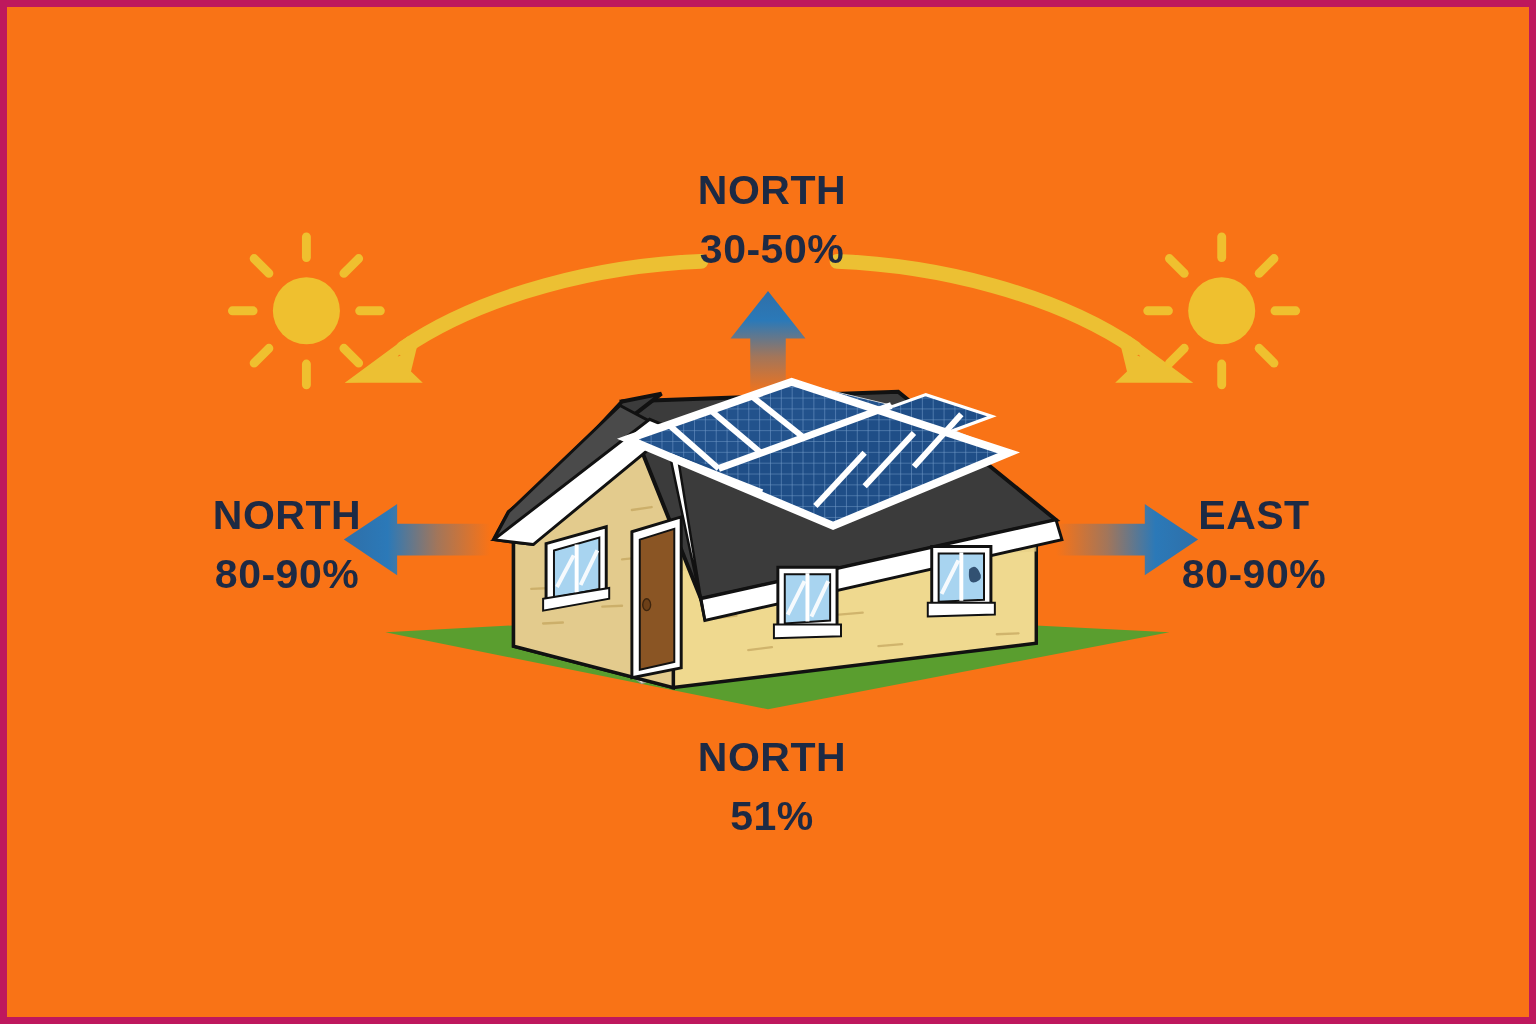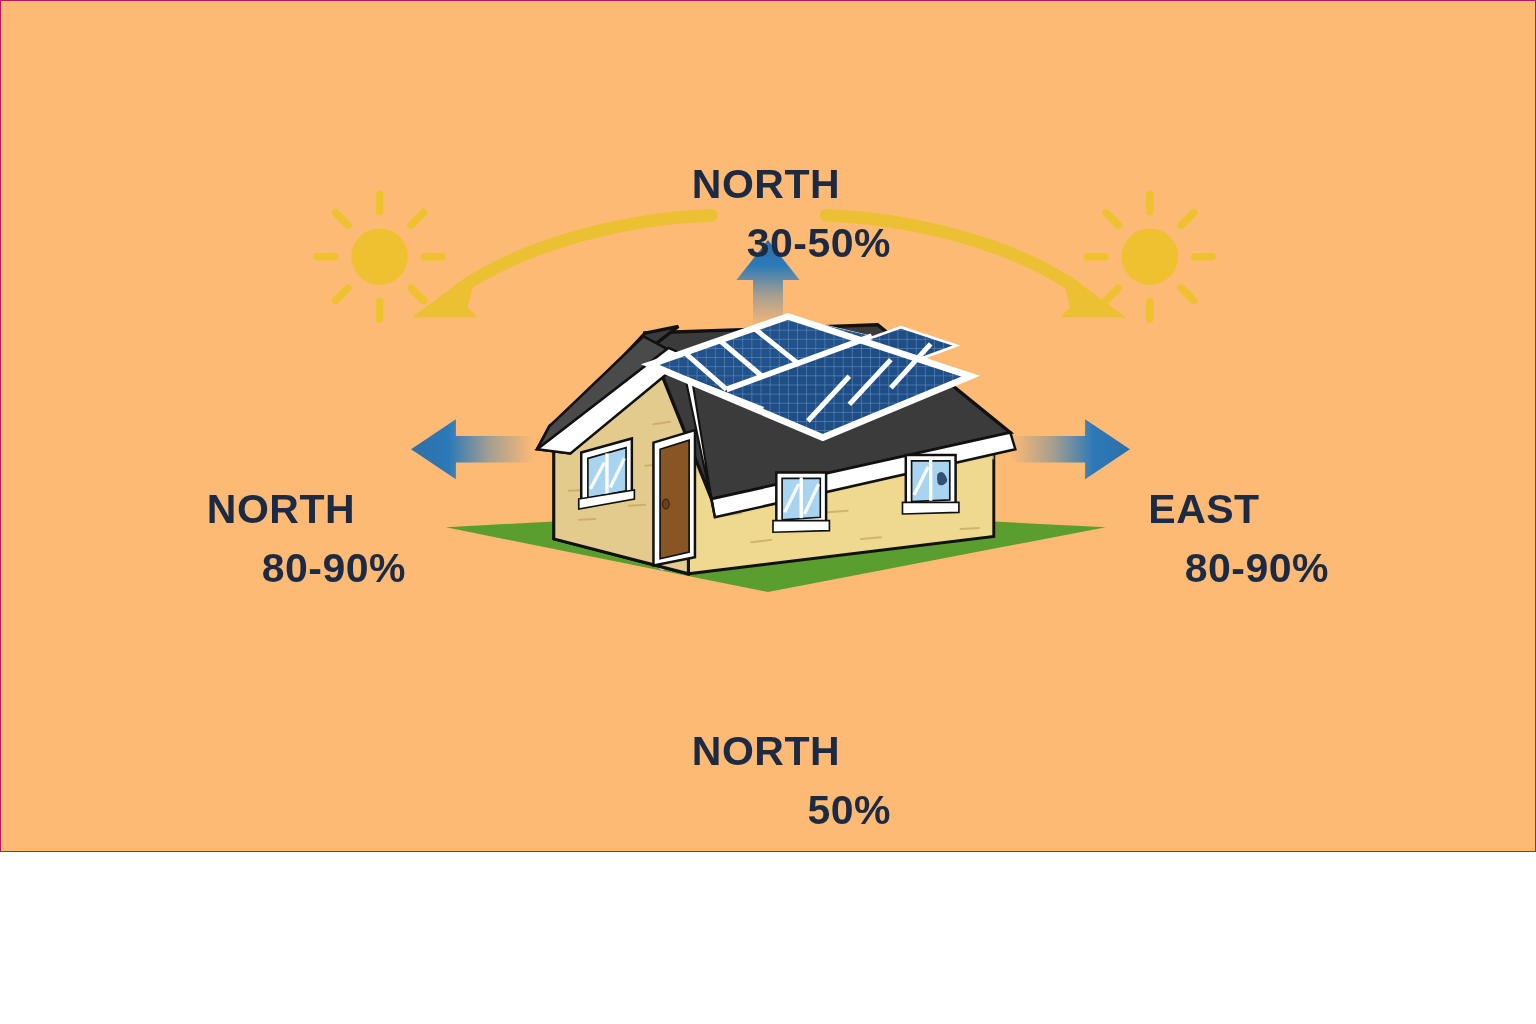--- a/index.html
+++ b/index.html
@@ -7,24 +7,24 @@
     margin: 0;
     padding: 0;
     background: #ffffff;
   }
   body {
     font-family: "Liberation Sans", sans-serif;
   }
   #canvas {
     position: relative;
     width: 1536px;
-    height: 852px;
-    background: #fdba74;
+    height: 1024px;
+    background: #f97316;
     box-sizing: border-box;
-    border: 1px solid #be185d;
+    border: 7px solid #be185d;
     overflow: hidden;
   }
   #scene {
     position: absolute;
     inset: 0;
     width: 100%;
     height: 100%;
     display: block;
   }
 
@@ -42,27 +42,26 @@
     font-size: 41px;
     font-weight: 700;
     letter-spacing: 0.5px;
     margin-bottom: 18px;
   }
   .dir-label .dir-value {
     display: block;
     font-size: 41px;
     font-weight: 700;
     letter-spacing: 0.5px;
-    text-align: right;
   }
 
   #label-north { left: 640px; top: 163px; width: 250px; }
   #label-south { left: 640px; top: 730px; width: 250px; }
   #label-west  { left: 155px; top: 488px; width: 250px; }
-  #label-east  { left: 1078px; top: 488px; width: 250px; }
+  #label-east  { left: 1122px; top: 488px; width: 250px; }
 </style>
 </head>
 <body>
 
 <div id="canvas">
 
   <svg id="scene" viewBox="0 0 1536 1024" xmlns="http://www.w3.org/2000/svg">
     <defs>
 
       <linearGradient id="gradUp" x1="0" y1="1" x2="0" y2="0">
@@ -316,21 +315,21 @@
     </g>
   </svg>
 
   <div class="dir-label" id="label-north">
     <span class="dir-name">NORTH</span>
     <span class="dir-value">30-50%</span>
   </div>
 
   <div class="dir-label" id="label-south">
     <span class="dir-name">NORTH</span>
-    <span class="dir-value">50%</span>
+    <span class="dir-value">51%</span>
   </div>
 
   <div class="dir-label" id="label-west">
     <span class="dir-name">NORTH</span>
     <span class="dir-value">80-90%</span>
   </div>
 
   <div class="dir-label" id="label-east">
     <span class="dir-name">EAST</span>
     <span class="dir-value">80-90%</span>

